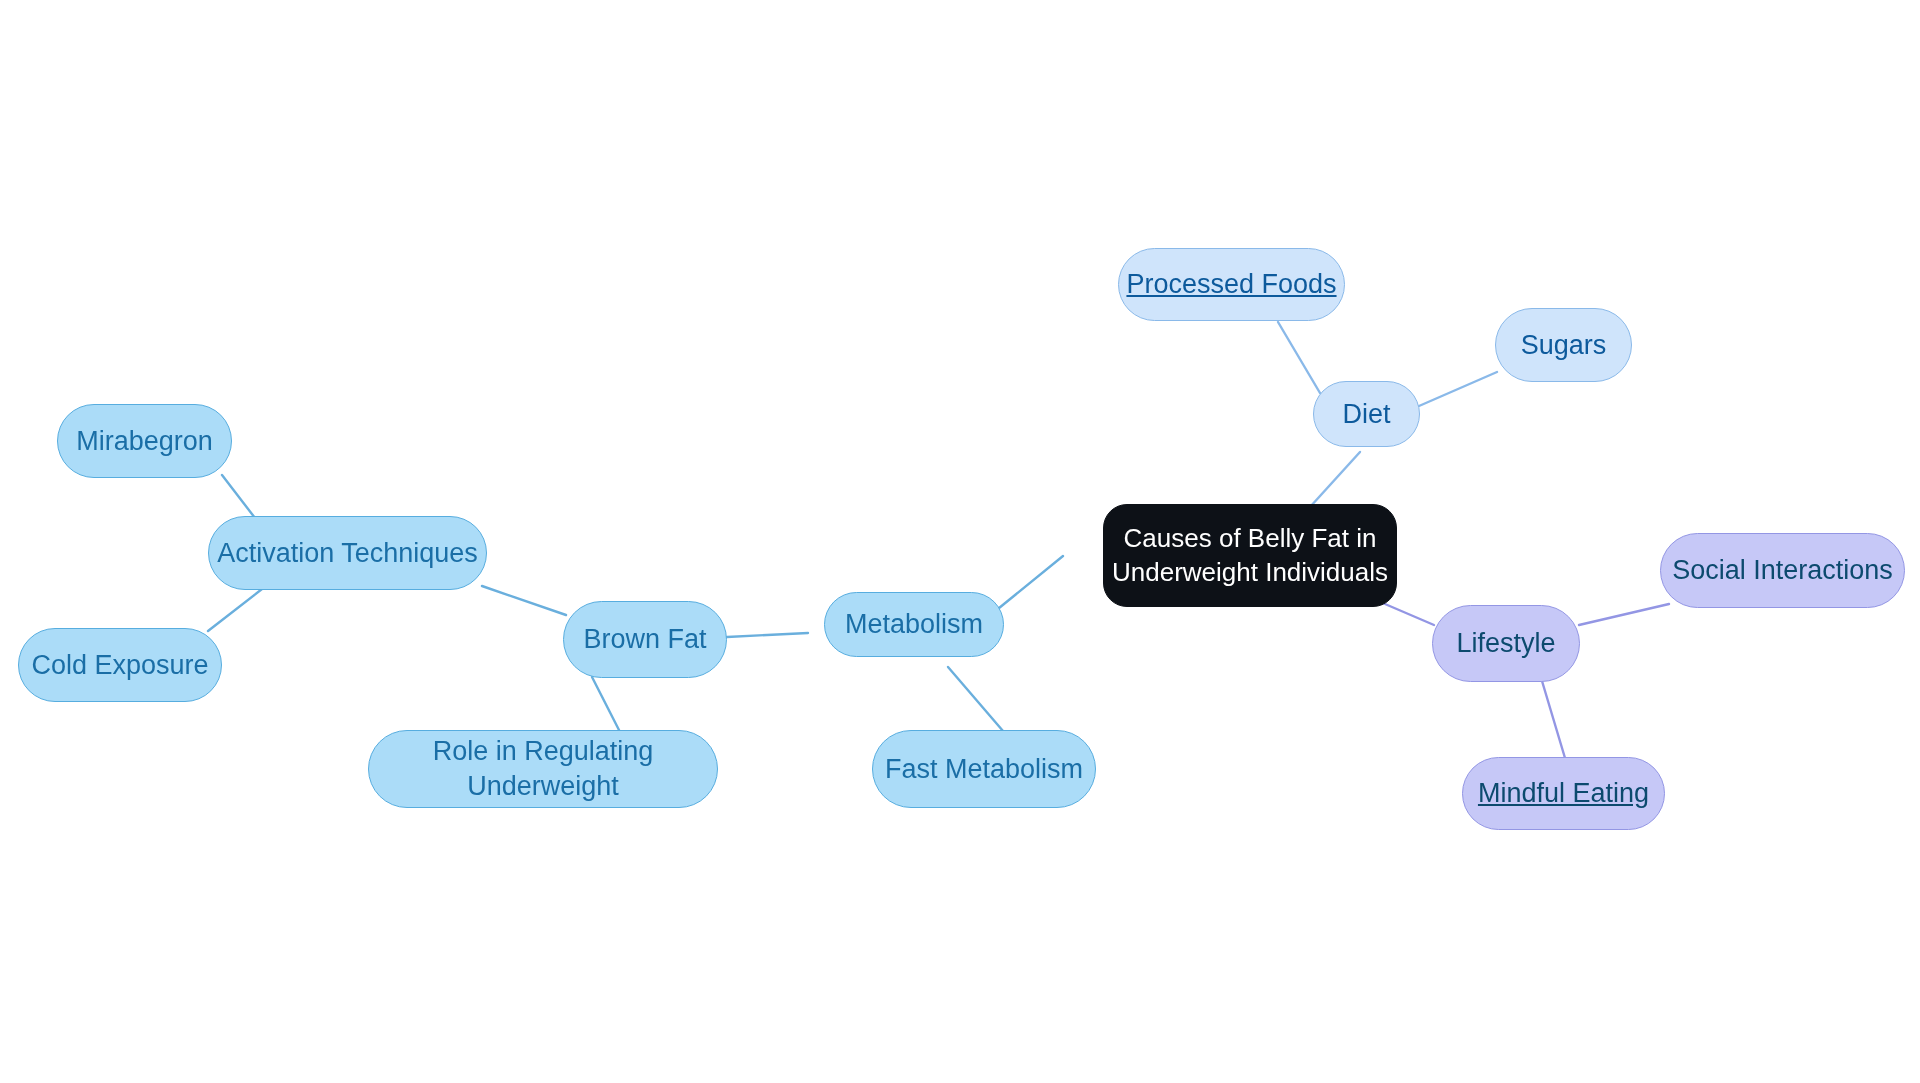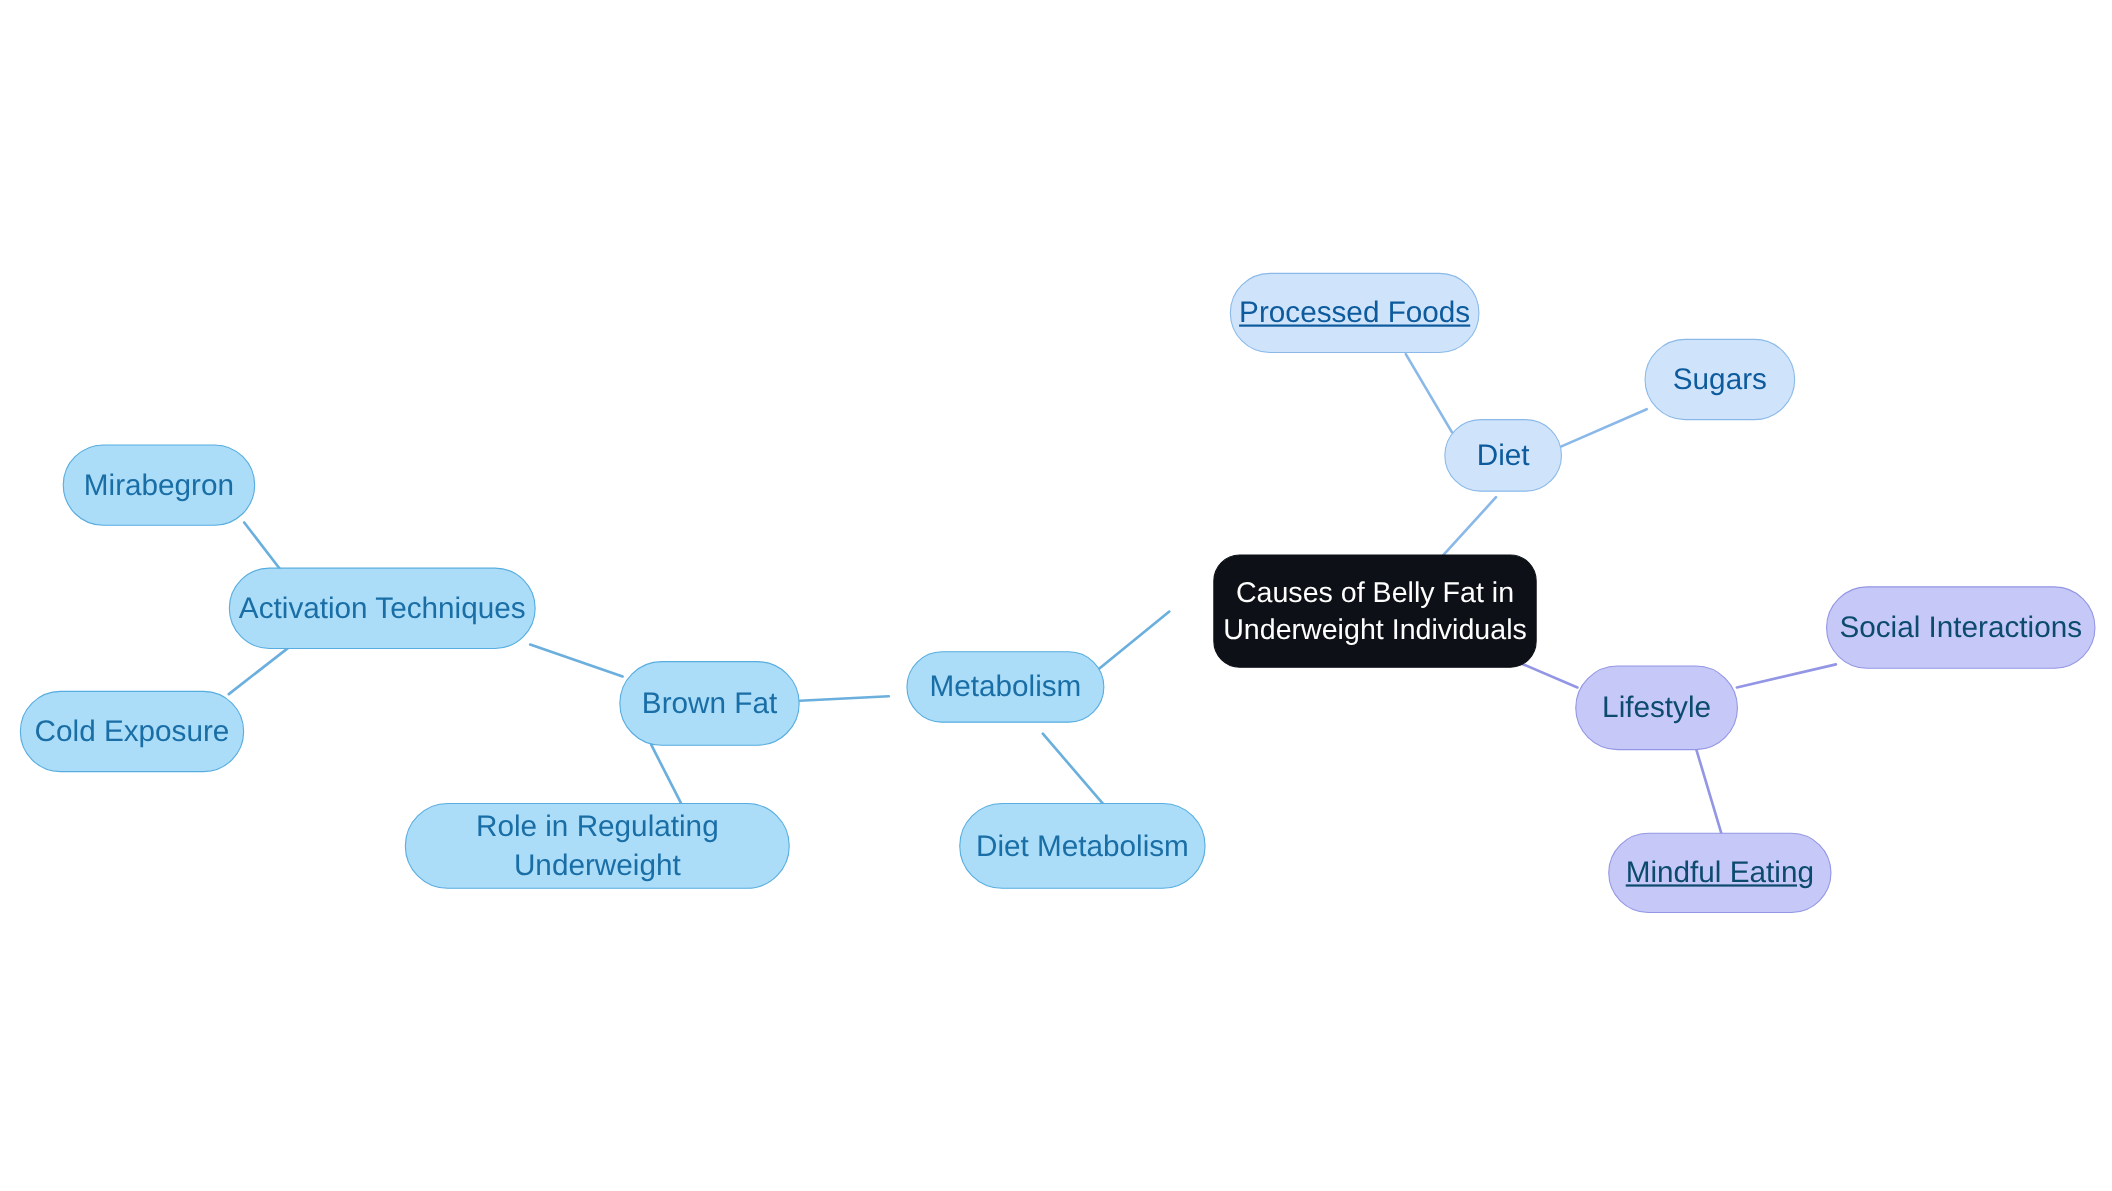--- a/index.html
+++ b/index.html
@@ -90,18 +90,18 @@
 Underweight Individuals</div>
       <div class="node node-lightblue" style="left: 1313px; top: 381px; width: 107px; height: 66px;">Diet</div>
       <div class="node node-lightblue" style="left: 1118px; top: 248px; width: 227px; height: 73px; text-decoration: underline;">Processed Foods</div>
       <div class="node node-lightblue" style="left: 1495px; top: 308px; width: 137px; height: 74px;">Sugars</div>
       <div class="node node-sky" style="left: 824px; top: 592px; width: 180px; height: 65px;">Metabolism</div>
       <div class="node node-sky" style="left: 563px; top: 601px; width: 164px; height: 77px;">Brown Fat</div>
       <div class="node node-sky" style="left: 208px; top: 516px; width: 279px; height: 74px;">Activation Techniques</div>
       <div class="node node-sky" style="left: 57px; top: 404px; width: 175px; height: 74px;">Mirabegron</div>
       <div class="node node-sky" style="left: 18px; top: 628px; width: 204px; height: 74px;">Cold Exposure</div>
       <div class="node node-sky" style="left: 368px; top: 730px; width: 350px; height: 78px;">Role in Regulating Underweight</div>
-      <div class="node node-sky" style="left: 872px; top: 730px; width: 224px; height: 78px;">Diet Metabolism</div>
+      <div class="node node-sky" style="left: 872px; top: 730px; width: 224px; height: 78px;">Fast Metabolism</div>
       <div class="node node-purple" style="left: 1432px; top: 605px; width: 148px; height: 77px;">Lifestyle</div>
       <div class="node node-purple" style="left: 1660px; top: 533px; width: 245px; height: 75px;">Social Interactions</div>
       <div class="node node-purple" style="left: 1462px; top: 757px; width: 203px; height: 73px; text-decoration: underline;">Mindful Eating</div>
     </div>
 </div>
 
 </body></html>

